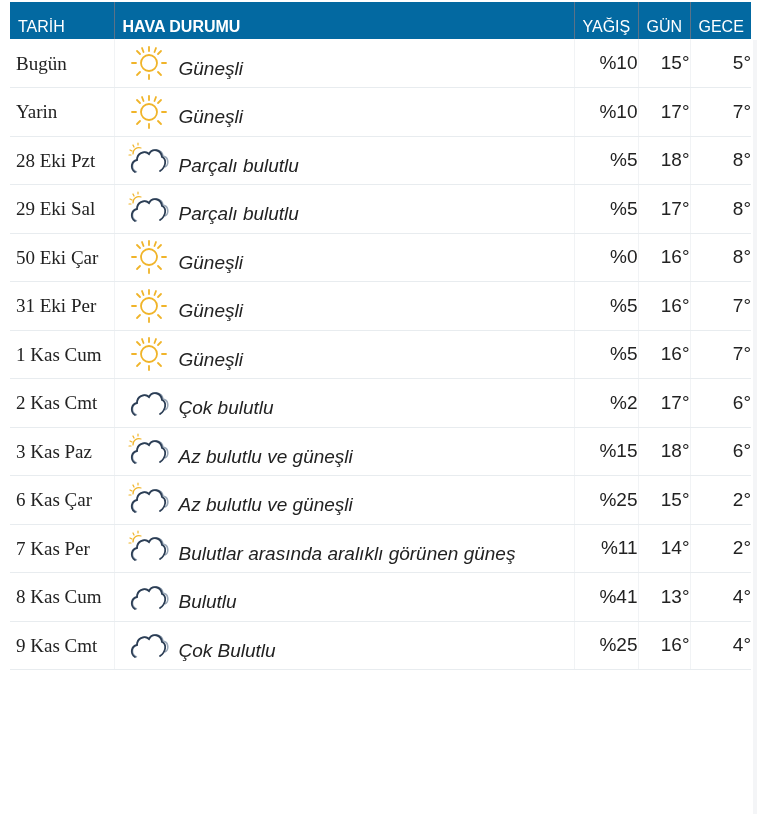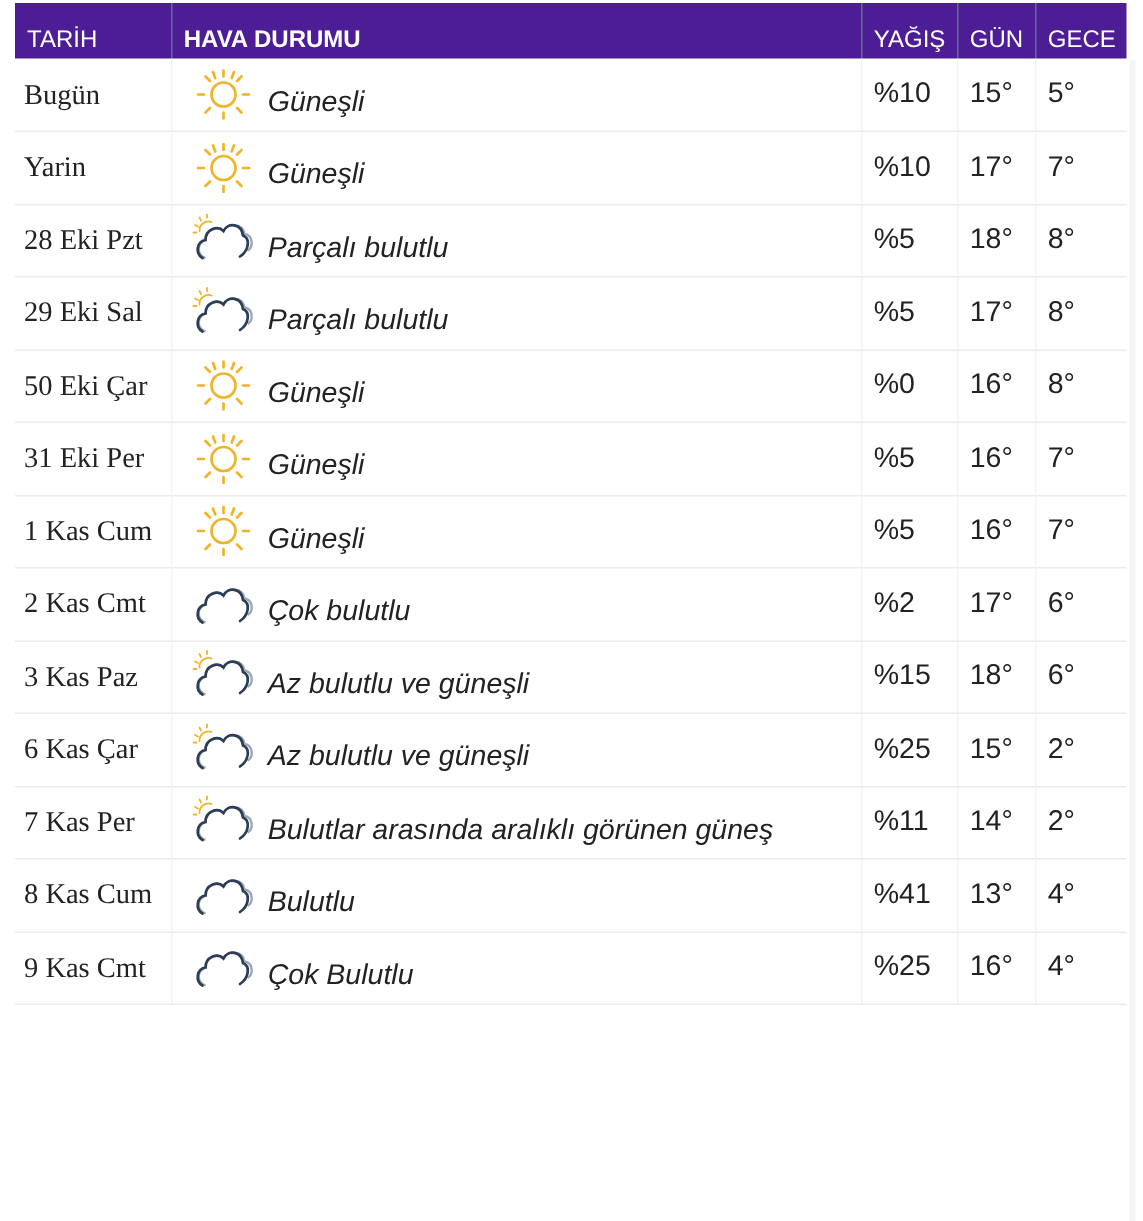--- a/index.html
+++ b/index.html
@@ -1,40 +1,40 @@
 <!DOCTYPE html>
 <html><head>
 <meta charset="utf-8">
 <style>
   html, body { margin: 0; padding: 0; background: #ffffff; }
   body { width: 762px; height: 814px; overflow: hidden; position: relative;
          font-family: "Liberation Sans", "DejaVu Sans", sans-serif; color: #222; }
   .wrap { position: absolute; left: 10px; top: 2px; width: 741px; }
   table { border-collapse: collapse; width: 741px; table-layout: fixed; }
   thead th {
-    background: #4c1d95; color: #ffffff; font-weight: normal; font-size: 16px;
+    background: #0369a1; color: #ffffff; font-weight: normal; font-size: 16px;
     text-align: left; height: 37px; padding: 12px 0 0 8px; box-sizing: border-box;
     border-right: 1px solid #5a7288;
   }
   thead th.hava { font-weight: bold; }
   thead th:last-child { border-right: none; }
   tbody td {
     border-bottom: 1px solid #e8ecef; border-right: 1px solid #f1f3f5;
     font-size: 19px; vertical-align: middle; padding: 0 0 0 6px; box-sizing: border-box;
   }
   tbody td:last-child { border-right: none; }
   tbody tr { height: 48.5px; }
   tbody tr.xtall { height: 72px; }
   .cond { display: flex; align-items: center; padding-left: 6px; line-height: 23px; font-style: italic; }
   .cond.wrapline { display: block; padding-left: 6px; }
   .icon { width: 46px; height: 40px; flex: 0 0 46px; display: inline-block; margin-right: 6px; }
   .cond.wrapline .icon { float: left; margin-top: -4px; }
   .cond-text { display: inline-block; padding-top: 10px; }
   .cond.wrapline .cond-text { padding-top: 6px; display: inline; }
-  td.num { padding-left: 8px; }
+  td.num { padding-left: 8px; text-align: right; }
   td.date { padding-left: 6px; line-height: 23px; font-family: Liberation Serif, serif; }
   .icon svg { width: 46px; height: 40px; display: block; }
   .scrollbar { position: absolute; left: 753px; top: 40px; width: 4px; height: 774px; background: #f4f5f7; }
 </style>
 </head>
 <body>
 
 <div class="wrap">
 <table>
   <colgroup>

